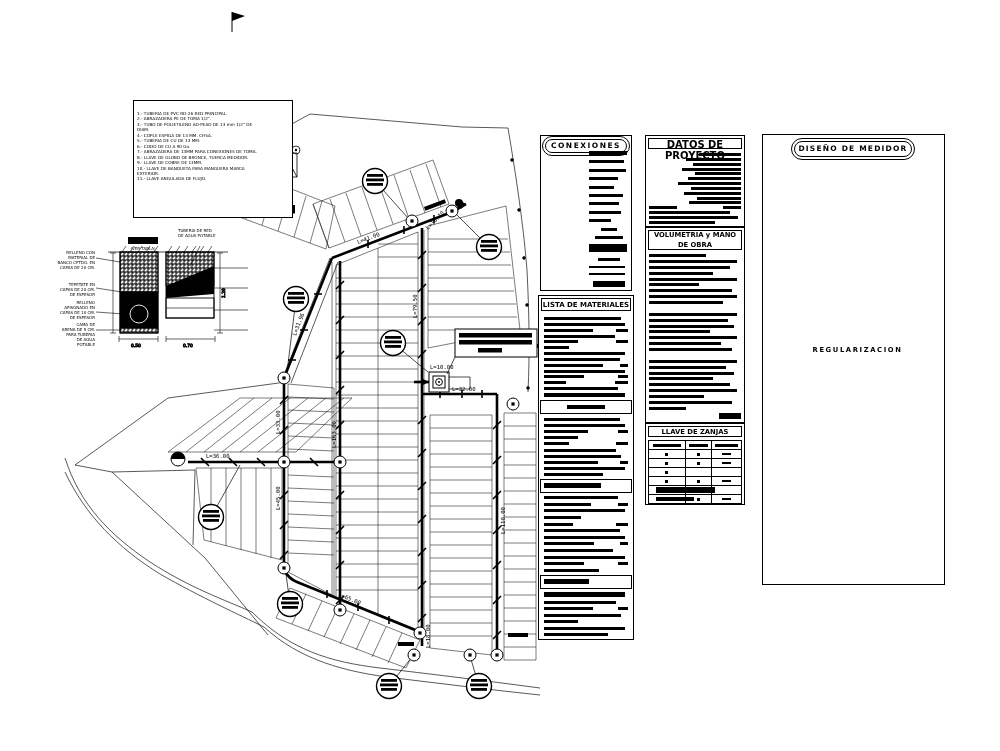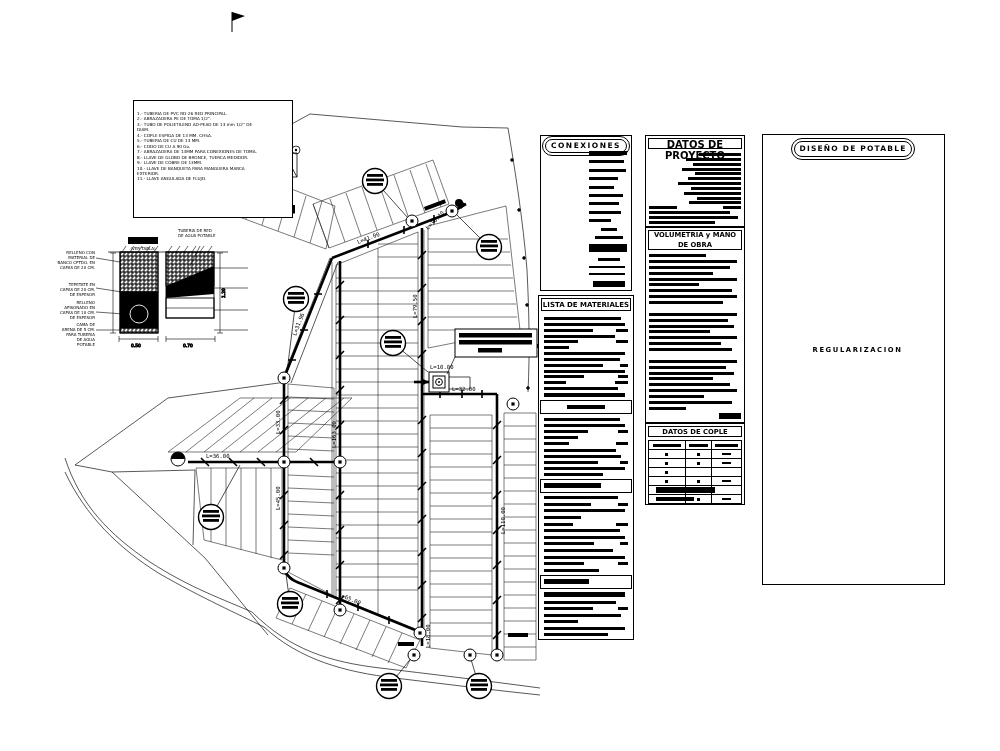--- a/index.html
+++ b/index.html
@@ -512,21 +512,21 @@
     <div class="bar" style="width: 70%; height: 3px;"></div>
     <div class="bar" style="width: 88%; height: 3px;"></div>
     <div class="bar" style="width: 96%; height: 3px;"></div>
     <div class="bar" style="width: 60%; height: 3px;"></div>
     <div class="bar" style="width: 90%; height: 3px;"></div>
     <div class="bar" style="width: 40%; height: 3px;"></div>
     <div class="bar" style="width: 24%; height: 6px; margin-left: auto;"></div>
   </div>
 
 <div class="panel" style="left:645px;top:423px;width:100px;height:82px"></div>
-<div class="tbox" style="left:648px;top:426px;width:94px;height:11px;font-size:6.8px;line-height:11px">DATOS DE COPLE</div>
+<div class="tbox" style="left:648px;top:426px;width:94px;height:11px;font-size:6.8px;line-height:11px">LLAVE DE ZANJAS</div>
 <div class="ztable" style="left:648px;top:440px;width:94px">
     <div class="trow">
       <div class="tcell c0">
         <div class="mk-h"></div>
       </div>
       <div class="tcell c1">
         <div class="mk-h"></div>
       </div>
       <div class="tcell c2">
         <div class="mk-h"></div>
@@ -695,14 +695,14 @@
       <div class="bar" style="width: 58%; height: 3px;"></div>
       <div class="bar" style="width: 12%; height: 3px;"></div>
     </div>
     <div class="bar" style="width: 92%; height: 3px;"></div>
     <div class="bar" style="width: 40%; height: 3px;"></div>
     <div class="bar" style="width: 97%; height: 3px;"></div>
     <div class="bar" style="width: 76%; height: 3px;"></div>
   </div>
 
 <div class="panel" style="left:762px;top:134px;width:183px;height:451px;border-width:1.2px"></div>
-<div class="stadium abs" style="left:794px;top:141px;width:116px;height:14px;font-size:7.5px;letter-spacing:1.2px;line-height:14px">DISEÑO DE POTABLE</div>
+<div class="stadium abs" style="left:794px;top:141px;width:116px;height:14px;font-size:7.5px;letter-spacing:1.2px;line-height:14px">DISEÑO DE MEDIDOR</div>
 <div class="abs" style="left:795px;top:346px;width:125px;text-align:center;font-weight:bold;font-size:6.8px;letter-spacing:1.6px">REGULARIZACION</div>
 
 </body></html>

